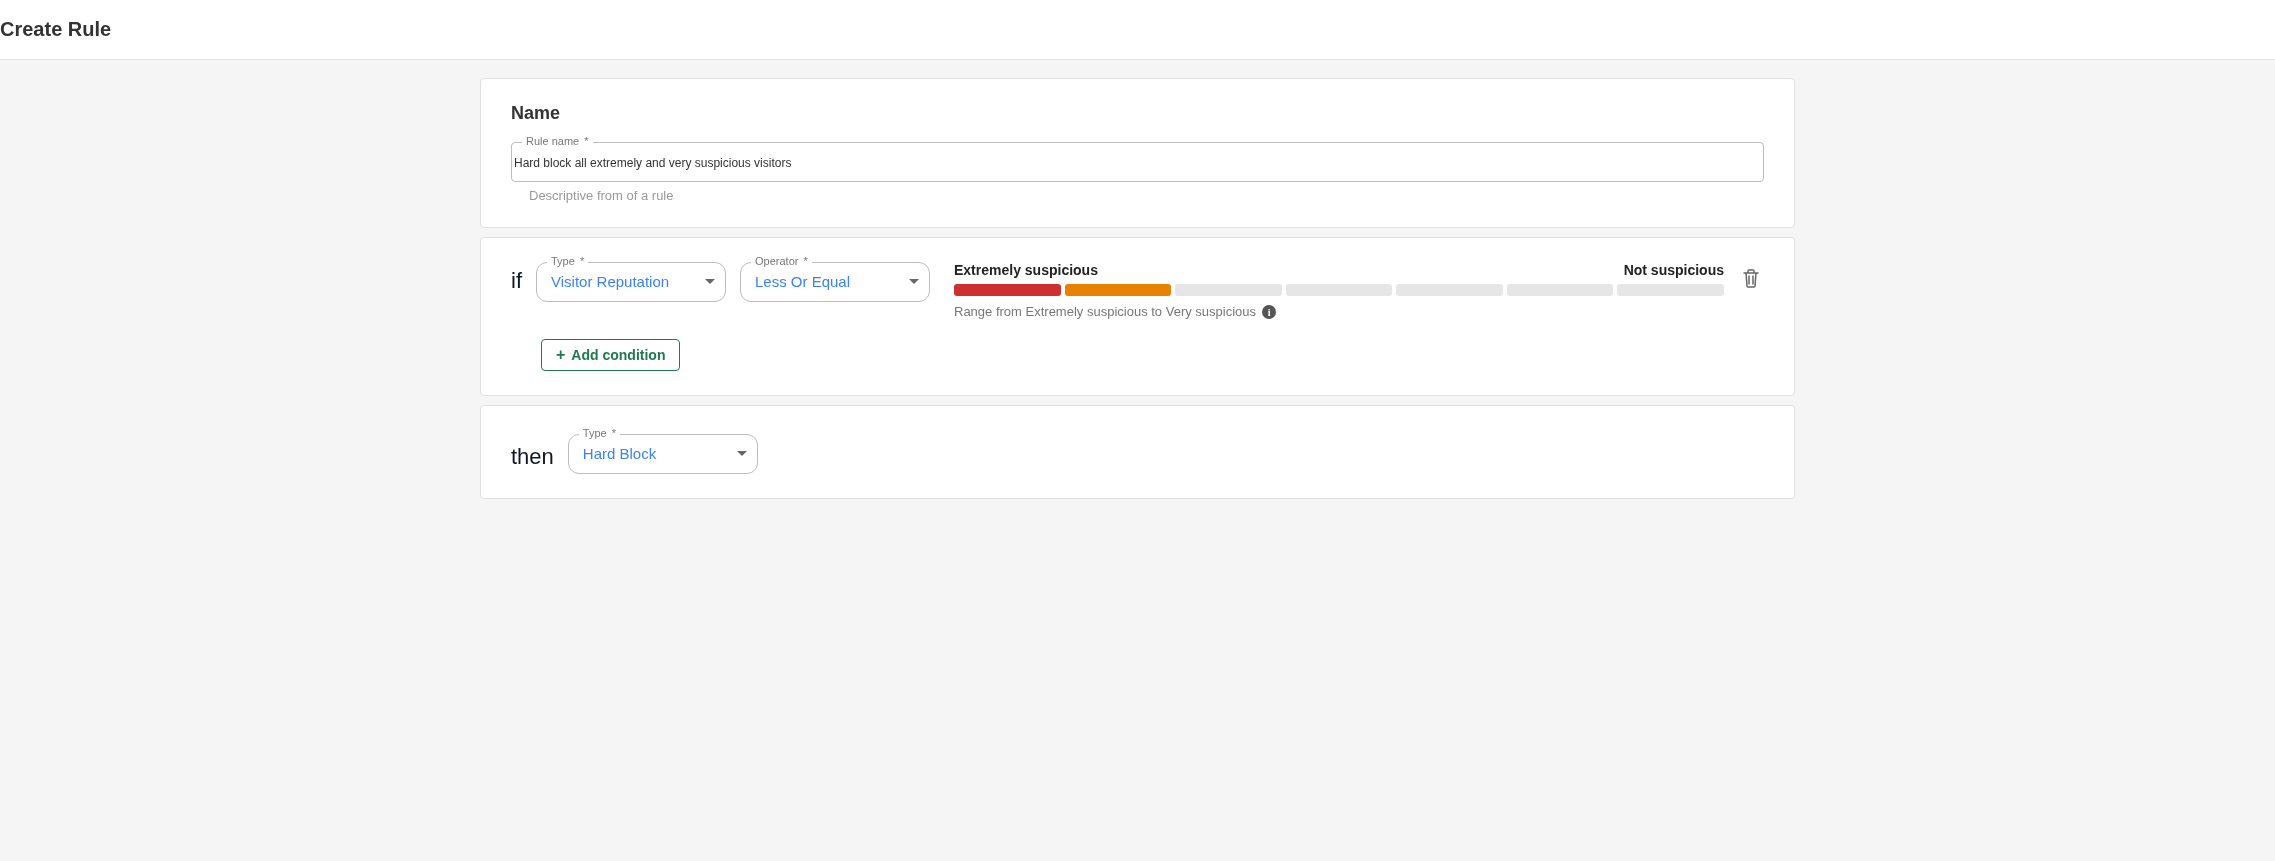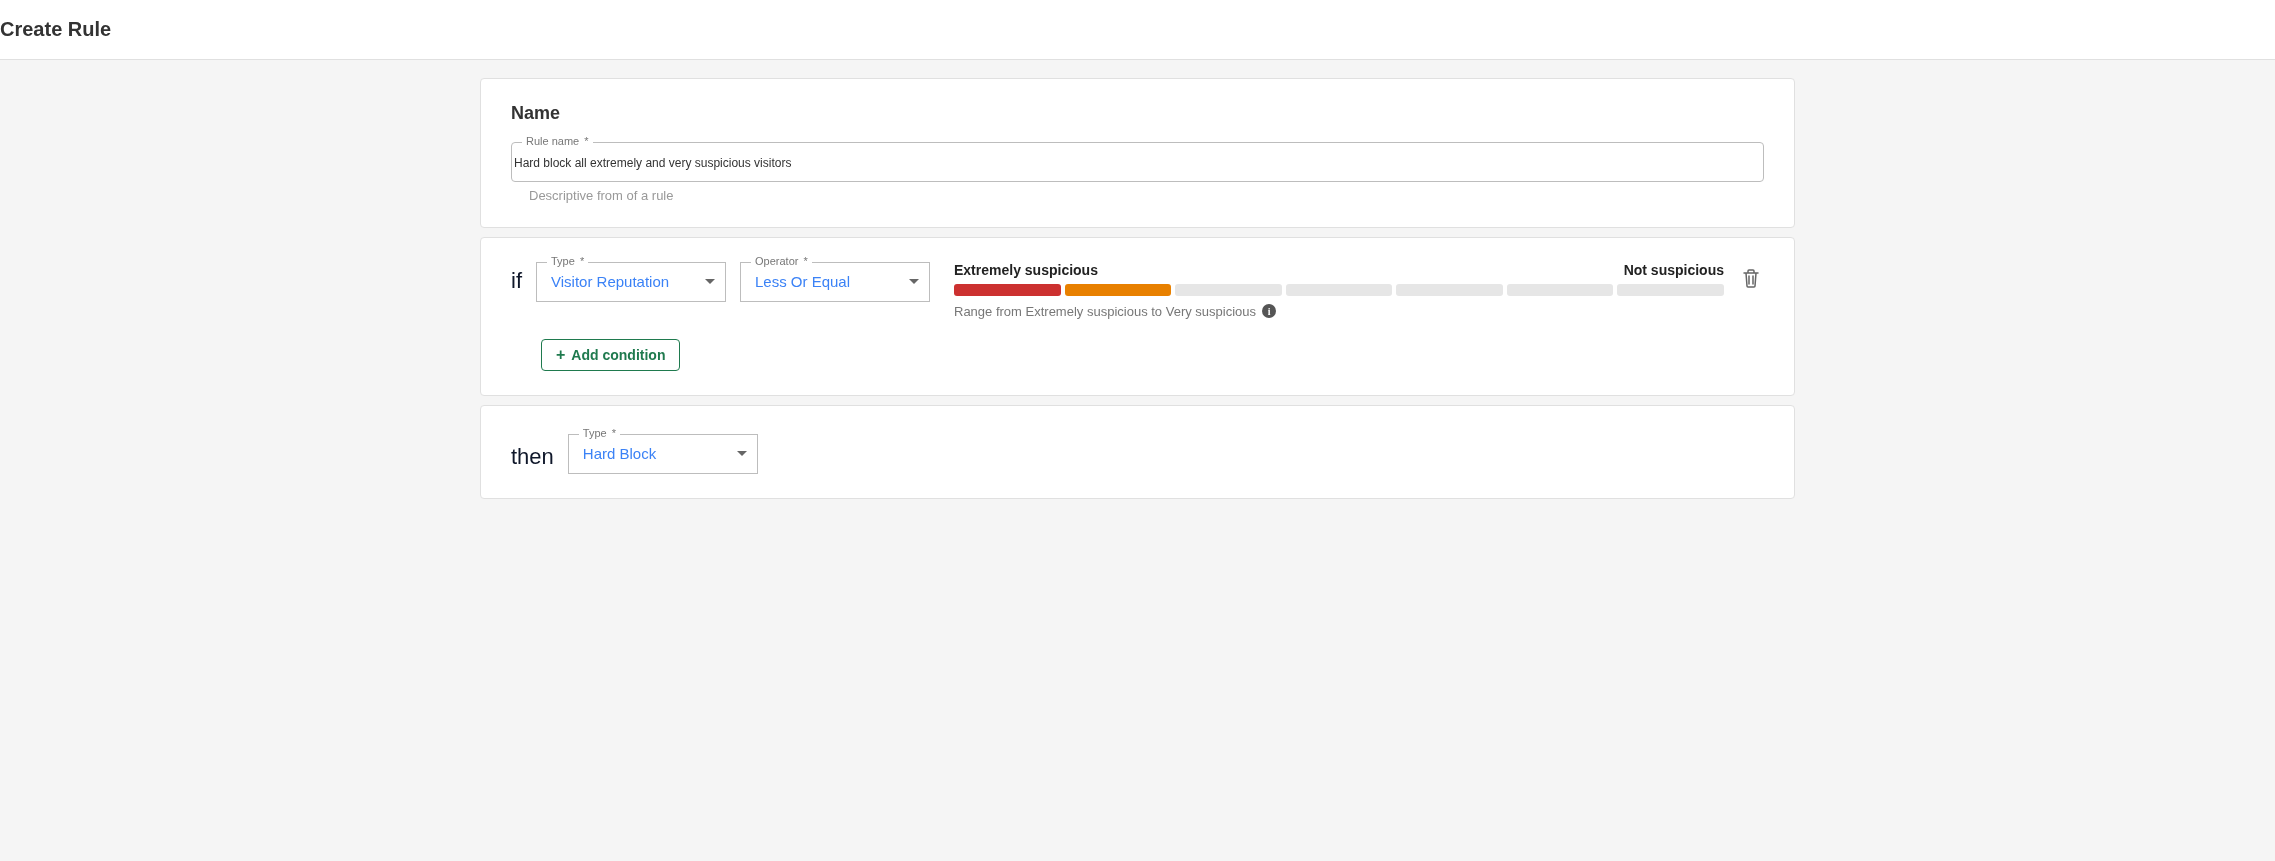--- a/index.html
+++ b/index.html
@@ -77,21 +77,21 @@
   }
   .keyword {
     font-size: 22px;
     font-weight: 400;
     color: #0f172a;
     padding-top: 6px;
   }
   .select-field {
     position: relative;
     border: 1px solid #bdbdbd;
-    border-radius: 0;
+    border-radius: 11px;
     padding: 10px 34px 10px 14px;
     min-width: 190px;
     background: #fff;
     cursor: pointer;
   }
   .select-value {
     font-size: 15px;
     color: #3b82f6;
   }
   .chevron {
@@ -126,21 +126,21 @@
     border-radius: 3px;
     background: #e6e6e6;
     cursor: pointer;
   }
   .rep-bar.red { background: #cc3130; }
   .rep-bar.orange { background: #e88000; }
   .rep-footer {
     font-size: 13px;
     color: #777;
     display: flex;
-    align-items: flex-start;
+    align-items: flex-end;
     gap: 6px;
   }
   .info-icon {
     display: inline-flex;
     width: 14px;
     height: 14px;
     border-radius: 50%;
     background: #555;
     color: #fff;
     align-items: center;

